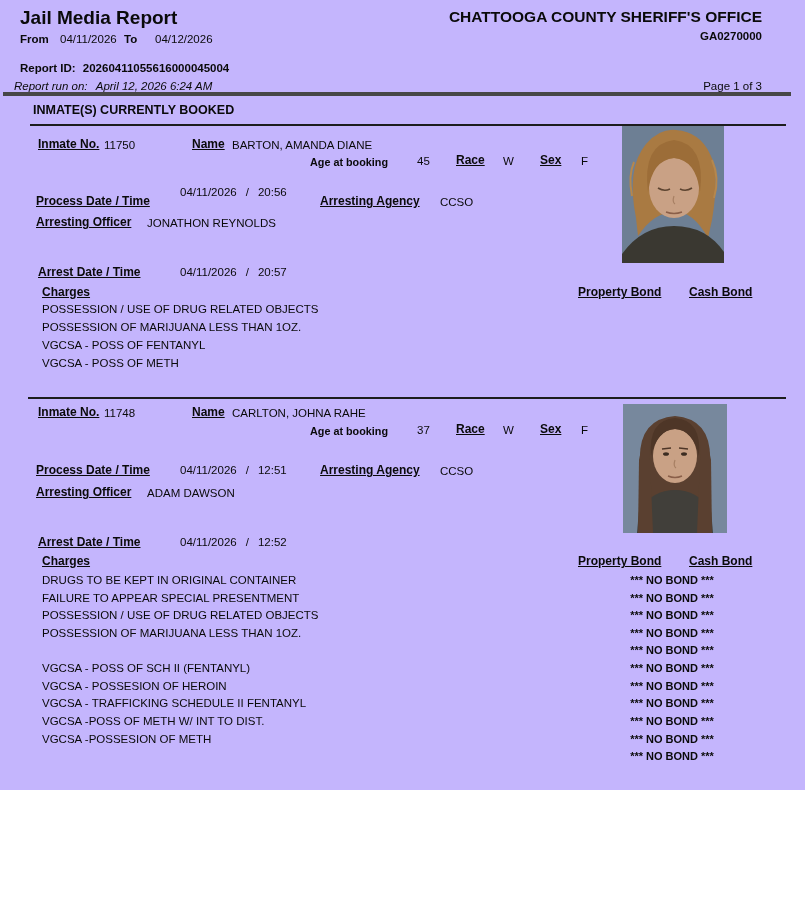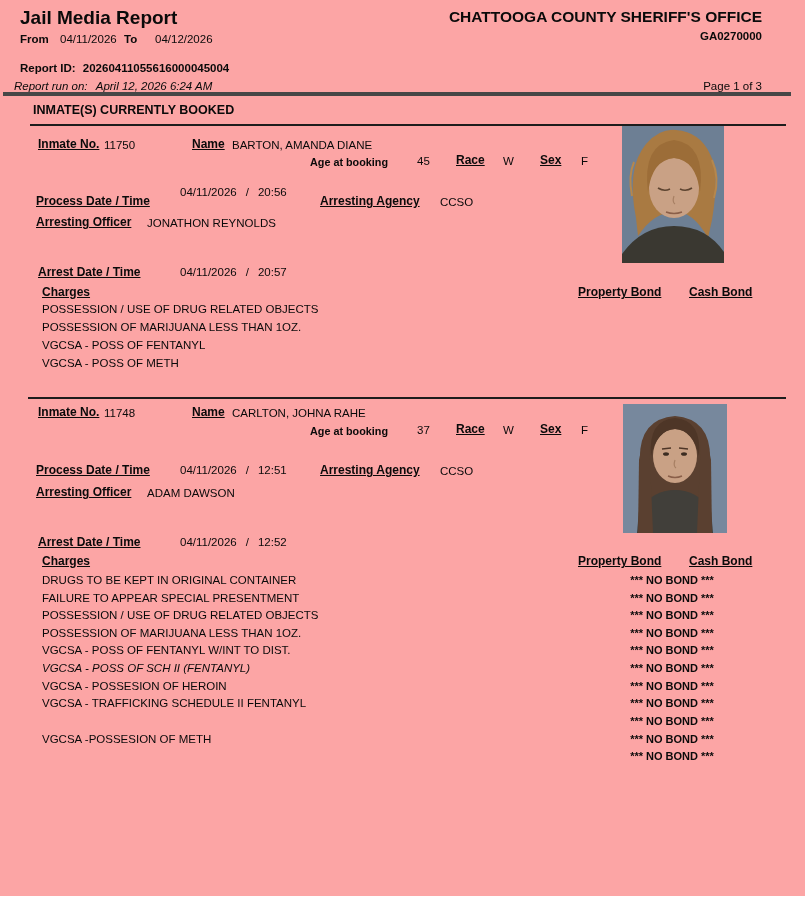--- a/index.html
+++ b/index.html
@@ -1,19 +1,19 @@
 <!DOCTYPE html>
 <html><head>
 <meta charset="utf-8">
 <style>
   html,body{margin:0;padding:0;background:#fff;}
   .page{
     position:relative;
-    width:805px;height:896px;
-    background:#fca5a5;
+    width:805px;height:790px;
+    background:#c4b5fd;
     font-family:"Liberation Sans", sans-serif;
     color:#0a0a0a;
     overflow:hidden;
   }
   .t{position:absolute;white-space:nowrap;font-size:11.5px;line-height:1.15;}
   .b{font-weight:bold;}
   .i{font-style:italic;}
   .u{text-decoration:underline;}
   .r{text-align:right;}
   .rule{position:absolute;background:#474747;}
@@ -154,28 +154,28 @@
     <div class="t bond-hdr" style="left:689px;top:158px;">Cash Bond</div>
 
     <div class="t charge" style="left:42px;top:177px;text-align:right;">DRUGS TO BE KEPT IN ORIGINAL CONTAINER</div>
     <div class="bond" style="top:177px;">*** NO BOND ***</div>
     <div class="t charge" style="left:42px;top:195px;">FAILURE TO APPEAR SPECIAL PRESENTMENT</div>
     <div class="bond" style="top:195px;">*** NO BOND ***</div>
     <div class="t charge" style="left:42px;top:212px;">POSSESSION / USE OF DRUG RELATED OBJECTS</div>
     <div class="bond" style="top:212px;">*** NO BOND ***</div>
     <div class="t charge" style="left:42px;top:230px;">POSSESSION OF MARIJUANA LESS THAN 1OZ.</div>
     <div class="bond" style="top:230px;">*** NO BOND ***</div>
-    <div class="t charge" style="left:42px;top:247px;">VGCSA - POSS OF FENTANYL W/INT TO DIST.</div>
     <div class="bond" style="top:247px;">*** NO BOND ***</div>
-    <div class="t charge" style="left:42px;top:265px;font-style:italic;">VGCSA - POSS OF SCH II (FENTANYL)</div>
+    <div class="t charge" style="left:42px;top:265px;">VGCSA - POSS OF SCH II (FENTANYL)</div>
     <div class="bond" style="top:265px;">*** NO BOND ***</div>
     <div class="t charge" style="left:42px;top:283px;">VGCSA - POSSESION OF HEROIN</div>
     <div class="bond" style="top:283px;">*** NO BOND ***</div>
     <div class="t charge" style="left:42px;top:300px;">VGCSA - TRAFFICKING SCHEDULE II FENTANYL</div>
     <div class="bond" style="top:300px;">*** NO BOND ***</div>
+    <div class="t charge" style="left:42px;top:318px;">VGCSA -POSS OF METH W/ INT TO DIST.</div>
     <div class="bond" style="top:318px;">*** NO BOND ***</div>
     <div class="t charge" style="left:42px;top:336px;">VGCSA -POSSESION OF METH</div>
     <div class="bond" style="top:336px;">*** NO BOND ***</div>
     <div class="bond" style="top:353px;">*** NO BOND ***</div>
   </div>
 
   <div class="photo" style="left:623px;top:404px;width:104px;height:129px;">
     <svg width="104" height="129" viewBox="0 0 104 129">
       <rect width="104" height="129" fill="#77889d"></rect>
       <path d="M20 129 L17 58 Q15 15 52 12 Q89 15 87 58 L84 129 Z" fill="#5a4030"></path>

